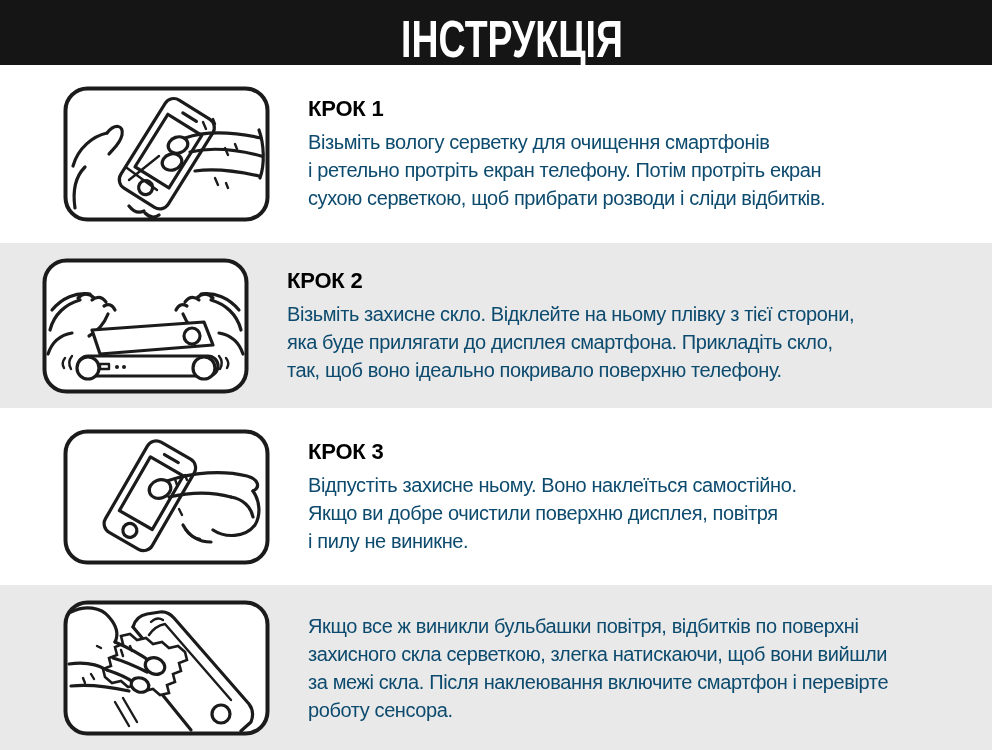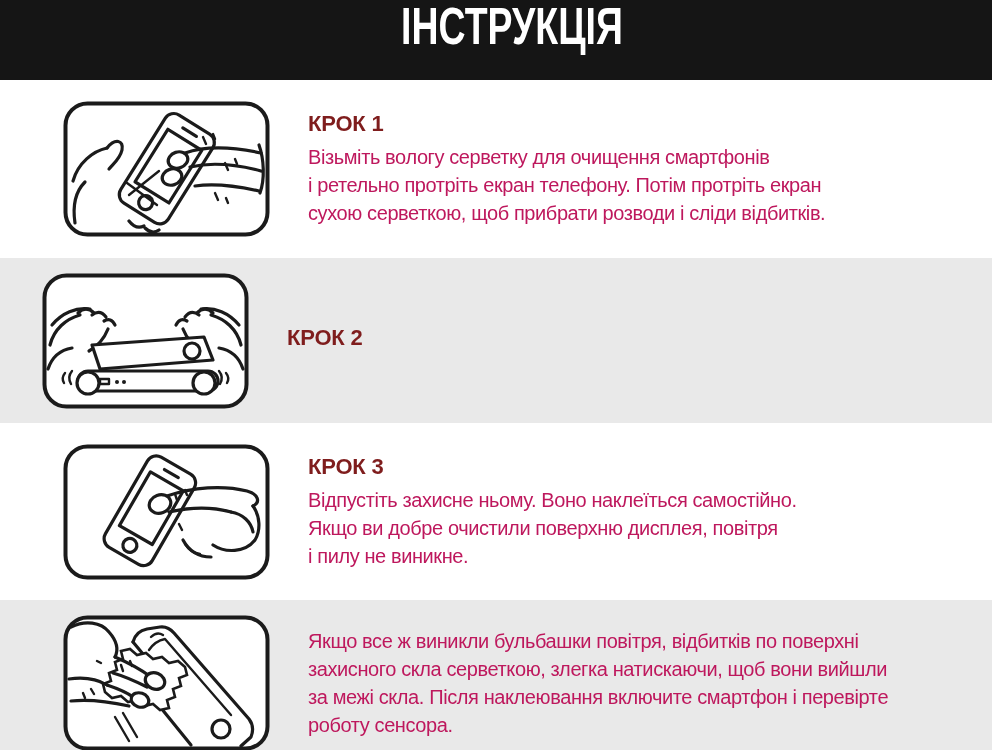--- a/index.html
+++ b/index.html
@@ -3,22 +3,22 @@
 <meta charset="utf-8">
 <style>
   html,body{margin:0;padding:0;}
   body{
     width:992px;height:750px;overflow:hidden;position:relative;
     background:#ffffff;
     font-family:"Liberation Sans",sans-serif;
     color:#1d1d1d;
   }
   .header{
-    height:80px;background:#151515;
-    display:flex;align-items:flex-start;justify-content:center;padding-left:32px;
+    height:65px;background:#151515;
+    display:flex;align-items:flex-end;justify-content:center;padding-left:32px;
   }
   .header .title{
     margin:0;color:#ffffff;font-size:52px;font-weight:700;
     letter-spacing:0px;line-height:1;
     transform:scaleX(0.72);transform-origin:center;
     white-space:nowrap;
   }
   .step{
     display:flex;align-items:center;
     padding-left:63px;box-sizing:border-box;
@@ -30,25 +30,25 @@
   .s4{height:165px;}
   .illus{
     flex:0 0 207px;width:207px;height:136px;
   }
   .illus svg{display:block;width:207px;height:136px;}
   .copy{
     margin-left:38px;width:684px;
   }
   .copy h2{
     margin:0 0 6px 0;font-size:22px;font-weight:700;
-    letter-spacing:-0.2px;color:#7f1d1d;
+    letter-spacing:-0.2px;color:#000000;
   }
   .copy p{
     margin:0;font-size:20px;line-height:28px;
-    letter-spacing:-0.4px;color:#be185d;
+    letter-spacing:-0.4px;color:#0c4a6e;
     white-space:pre-line;
   }
   .art{stroke:#1b1b1b;fill:none;stroke-width:3.2;stroke-linecap:round;stroke-linejoin:round;}
   .art .fillw{fill:#ffffff;}
   .art .frame{fill:#ffffff;stroke-width:4;}
   .art .thin{stroke-width:2.4;}
   .art .jag{stroke-linejoin:miter;stroke-width:2.6;fill:#ffffff;}
   .art .dot{fill:#1b1b1b;stroke:none;}
 </style>
 </head>
@@ -120,20 +120,23 @@
         <rect class="thin" x="58" y="106" width="9" height="5"></rect>
         <circle class="dot" cx="75" cy="109" r="2"></circle>
         <circle class="dot" cx="82" cy="109" r="2"></circle>
 
         <circle class="fillw" cx="46" cy="110" r="11"></circle>
         <circle class="fillw" cx="162" cy="110" r="11"></circle>
       </svg>
     </div>
     <div class="copy">
       <h2>КРОК 2</h2>
+      <p>Візьміть захисне скло. Відклейте на ньому плівку з тієї сторони,
+яка буде прилягати до дисплея смартфона. Прикладіть скло,
+так, щоб воно ідеально покривало поверхню телефону.</p>
     </div>
   </section>
 
   <section class="step s3">
     <div class="illus">
       <svg class="art" viewBox="0 0 207 136">
         <rect class="frame" x="2.5" y="2.5" width="202" height="131" rx="22"></rect>
 
         <g transform="rotate(30 85 68)">
           <rect class="fillw" x="59" y="14" width="54" height="104" rx="10"></rect>

